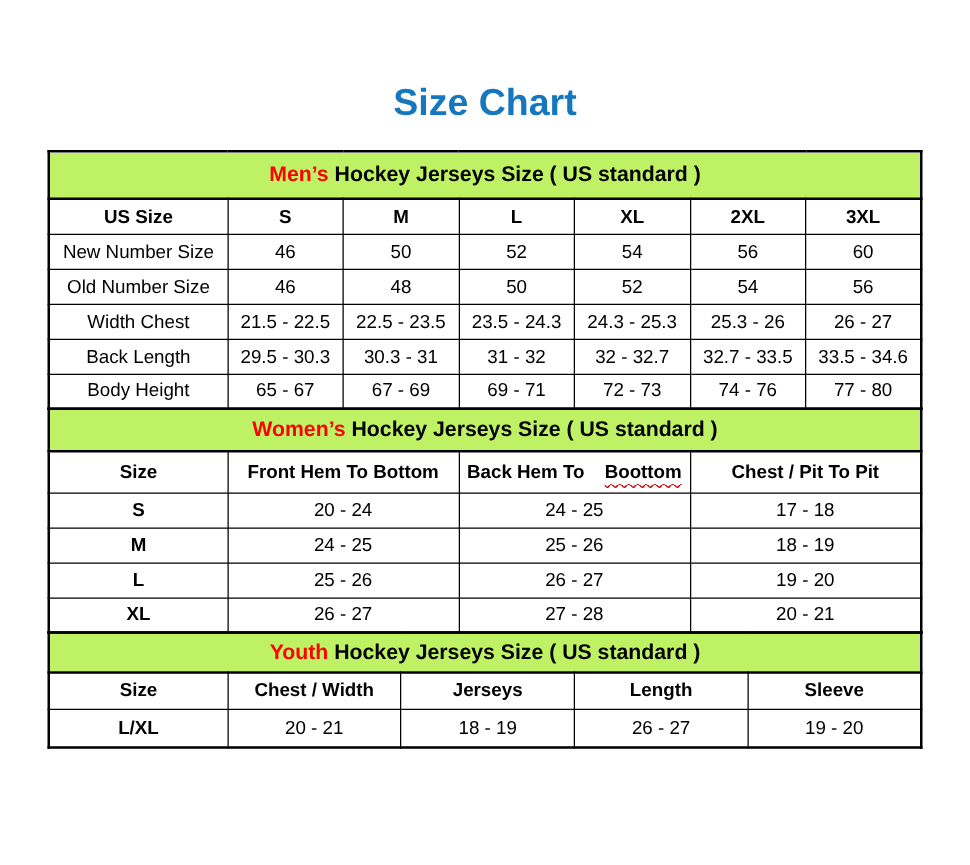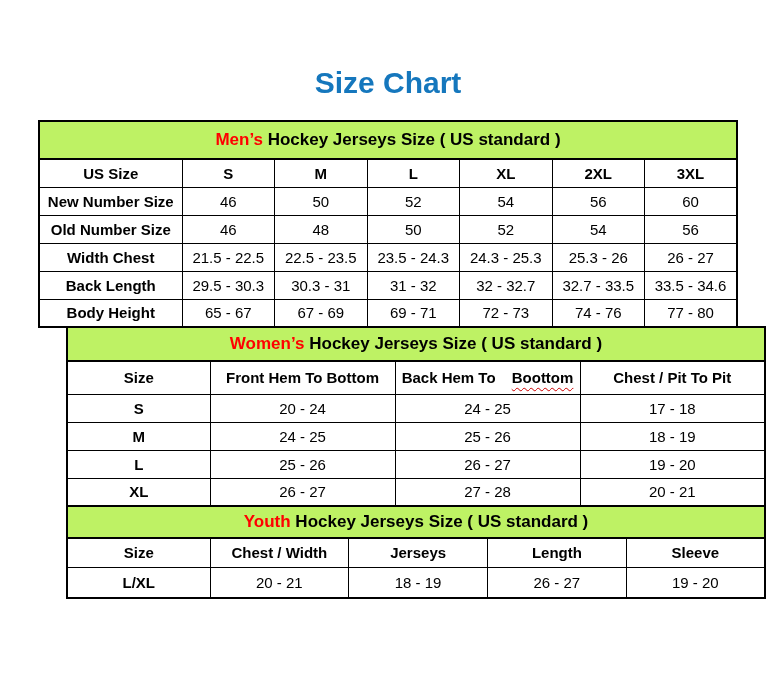--- a/index.html
+++ b/index.html
@@ -30,21 +30,20 @@
     margin: 0 auto;
   }
   table.size-table {
     width: 700px;
     border-collapse: collapse;
     table-layout: fixed;
     border: 2px solid #000000;
   }
   table.size-table + table.size-table {
     margin-top: -2px; 
-    margin-left: 28px;
   }
   table.size-table td, table.size-table th {
     border: 1px solid #000000;
     text-align: center;
     vertical-align: middle;
     font-size: 15px;
     padding: 2px 4px;
     overflow: hidden;
     white-space: nowrap;
   }
@@ -59,21 +58,21 @@
   .womens tr.band-row td { height: 34px; }
   .youth  tr.band-row td { height: 32px; }
   .hl { color: #ff0000; }
   tr.head-row th { font-weight: 700; }
   .mens   tr.head-row th { height: 28px; }
   .womens tr.head-row th { height: 33px; }
   .youth  tr.head-row th { height: 29px; }
   .mens   tr.data-row td { height: 28px; }
   .womens tr.data-row td { height: 28px; }
   .youth  tr.data-row td { height: 31px; }
-  .mens   td.row-label { font-weight: 700; margin-left: 48px; }
+  .mens   td.row-label { font-weight: 400; margin-left: 48px; }
   .womens td.row-label, .youth td.row-label { font-weight: 700; }
   .squiggle {
     text-decoration-line: underline;
     text-decoration-style: wavy;
     text-decoration-color: #cc0000;
     text-decoration-thickness: 1px;
     text-underline-offset: 4px;
     padding-left: 12px;
   }
 </style>

